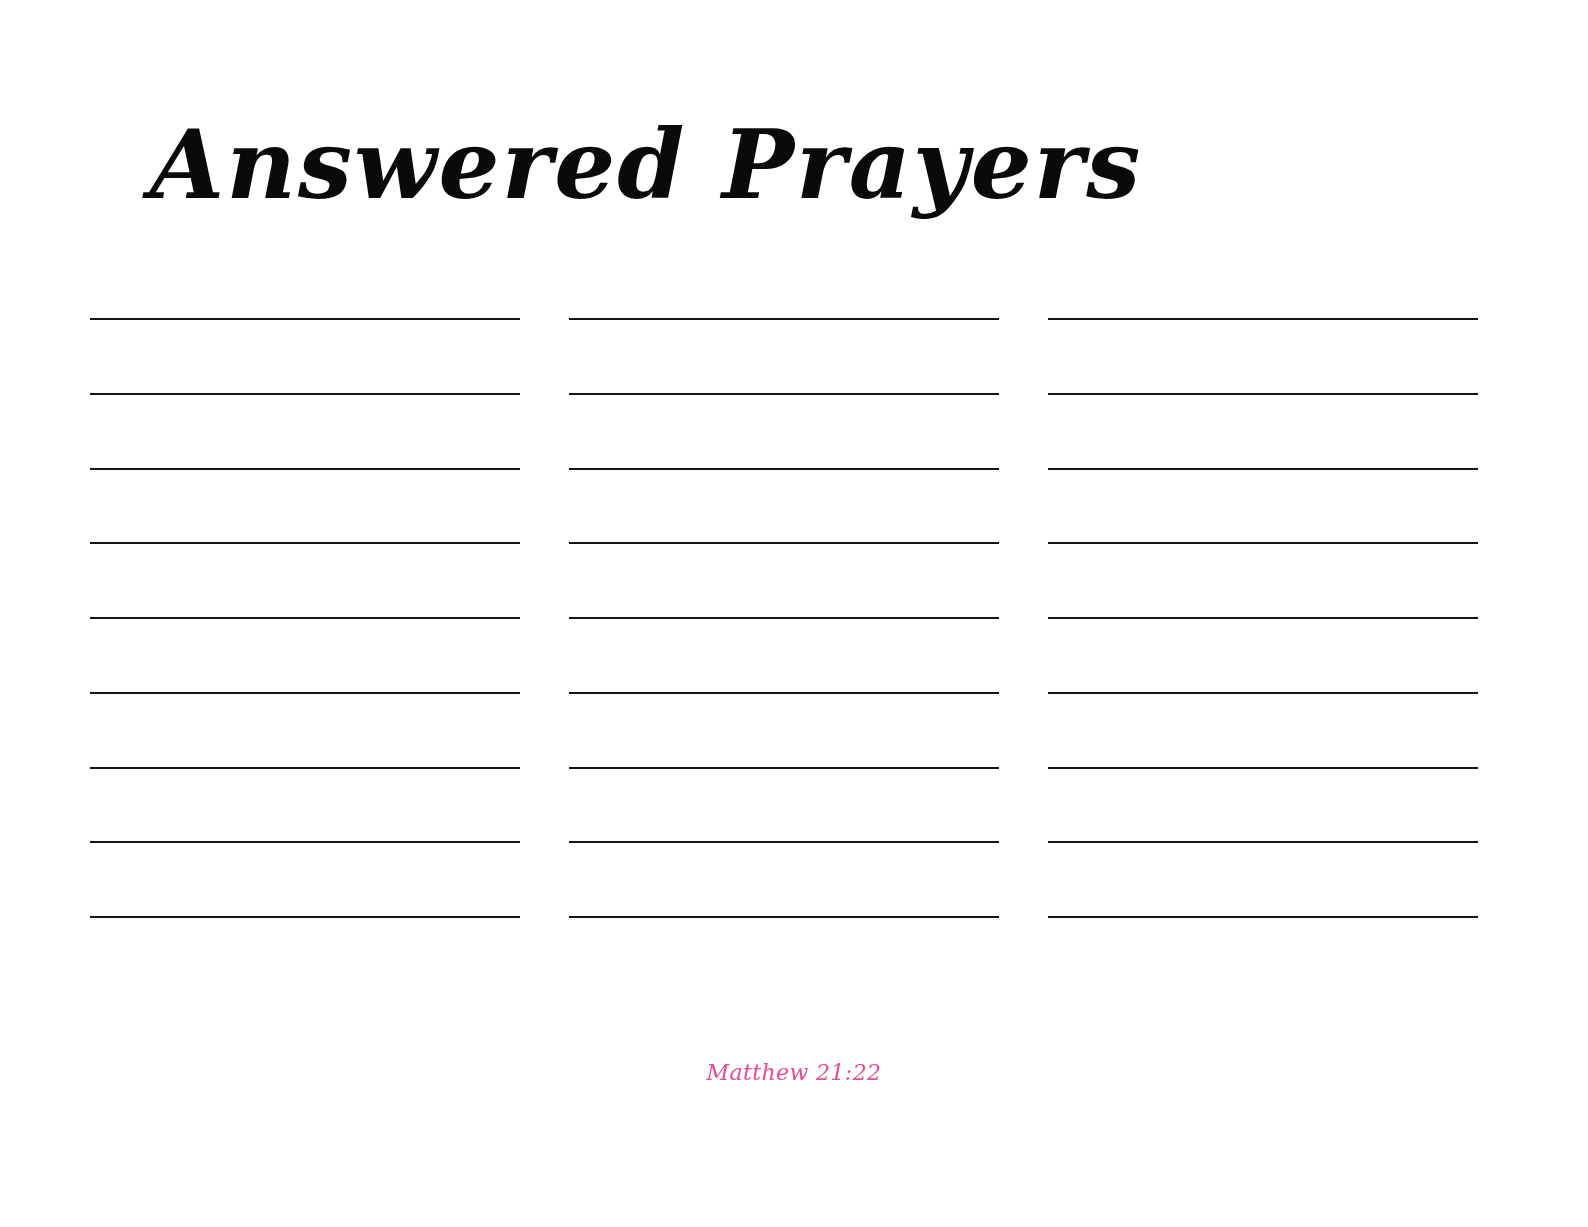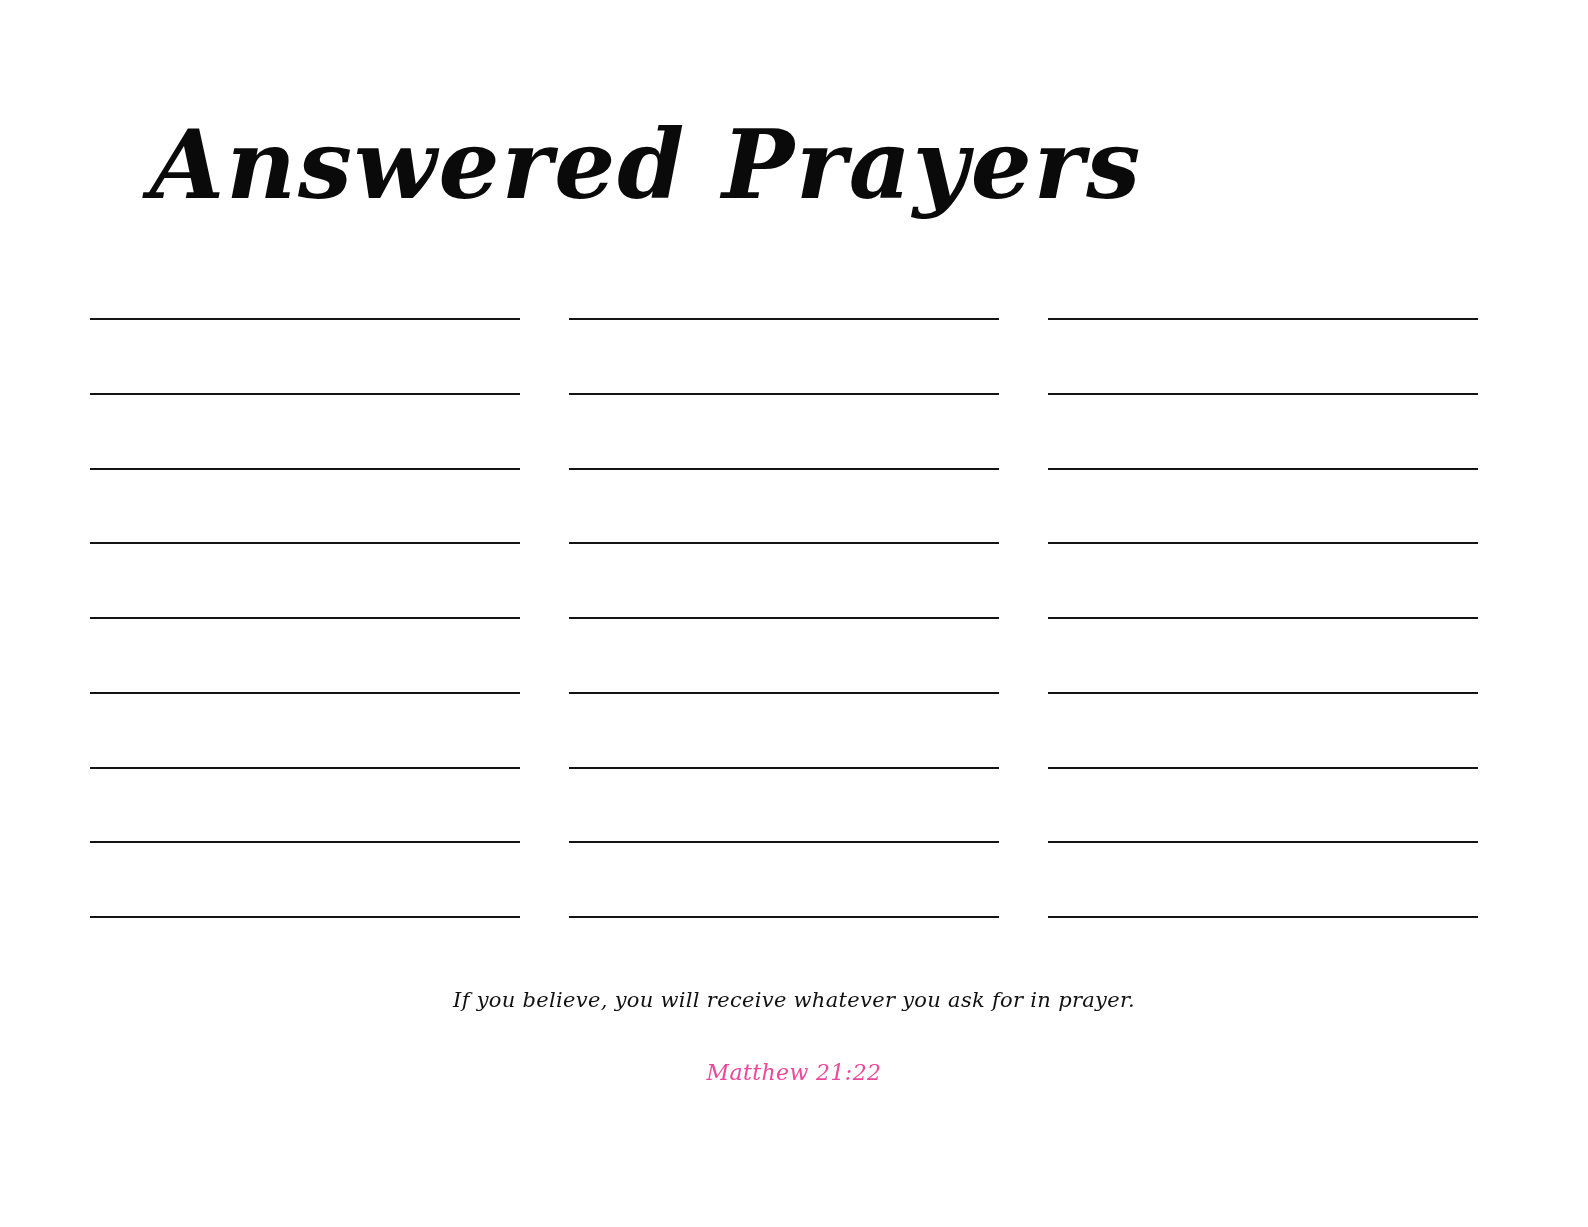--- a/index.html
+++ b/index.html
@@ -129,17 +129,16 @@
       <div class="rule"></div>
       <div class="rule"></div>
       <div class="rule"></div>
       <div class="rule"></div>
       <div class="rule"></div>
       <div class="rule"></div>
     </div>
 
   </div>
 
-  <div class="verse">If you believe, you will receive whatever you ask for in prayer.</div>
 
   <div class="reference">Matthew 21:22</div>
 
 </div>
 
 </body></html>

